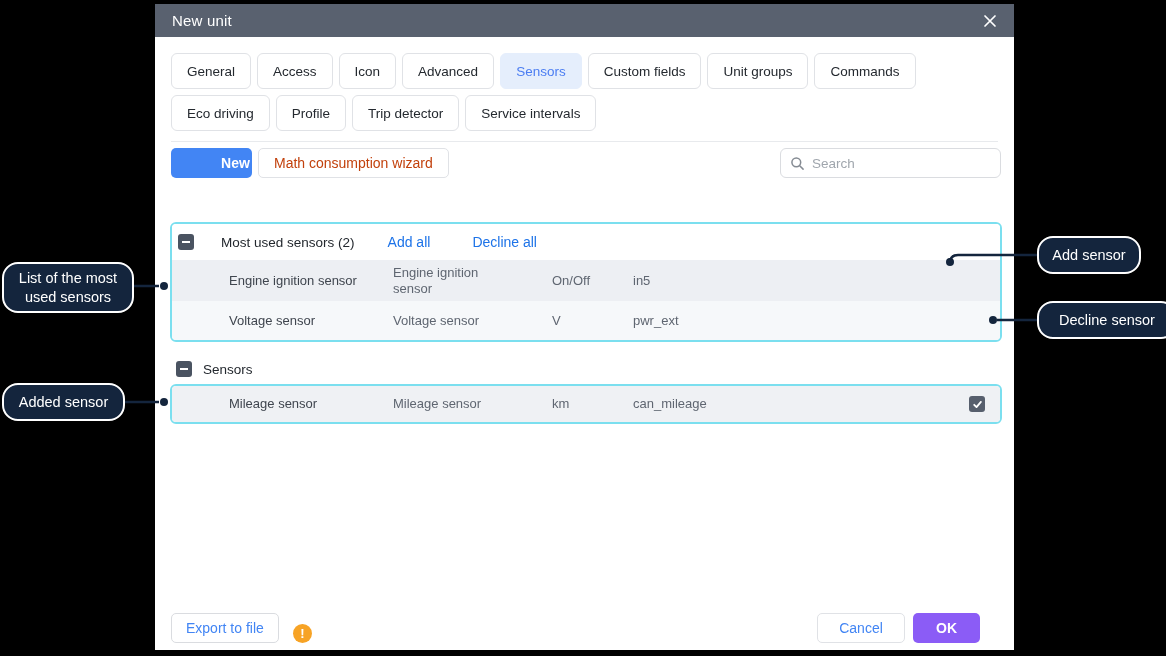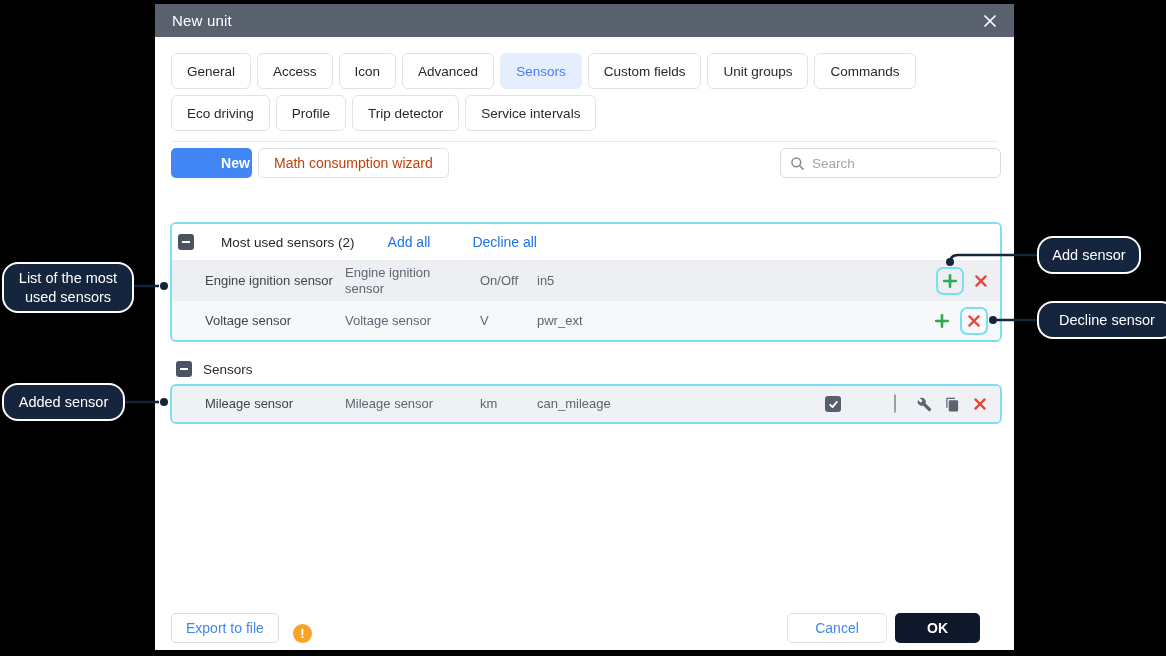--- a/index.html
+++ b/index.html
@@ -48,21 +48,21 @@
   
   .group1 { position:absolute; left:15px; top:218px; width:832px; border:2px solid #7bdfef;
             border-radius:6px; background:#fff; overflow:hidden; }
   .grp-head { height:36px; display:flex; align-items:center; background:#fff;gap:16px; }
   .collapse { width:16px; height:16px; background:#4a5361; border-radius:3px; margin-left:6px;
               display:flex; align-items:center; justify-content:center; cursor:pointer; flex:none; }
   .collapse i { display:block; width:8px; height:2px; background:#fff; }
   .grp-title { margin-left:11px; font-size:13.5px; color:#23282e; }
   .grp-link { font-size:14px; color:#1d73e8; cursor:pointer; text-decoration:none; }
   .grp-link.l1 { margin-left:17px; } .grp-link.l2 { margin-left:26px; }
-  .row { width:100%; }
+  .row { width:100%;gap:24px; }
   .row-a { height:41px; background:#edeff3; }
   .row-b { height:39px; background:#f6f8fa; }
   .cell { font-size:13px; color:#5f6671; padding-right:10px; line-height:1.2; }
   .cell.name { color:#3f454e; }
   .actions { display:flex; align-items:center; justify-content:flex-end; gap:10px;
              padding-right:12px; height:100%; }
   .hl-box { width:28px; height:28px; border:2px solid #7bdfef; border-radius:7px;
             display:flex; align-items:center; justify-content:center; cursor:pointer; flex:none; }
   .plainbtn { display:flex; align-items:center; justify-content:center; cursor:pointer; flex:none; }
 
@@ -77,22 +77,22 @@
   .chk.unchecked { background:#fff; border:1.5px solid #9aa0a6; margin-left:5px; }
 
   
   .footer { position:absolute; left:0; top:609px; width:100%; height:30px; display:flex;
             align-items:flex-end; padding:0 34px 0 16px; }
   .btn-export { padding:0 14px; background:#fff; color:#4285f4; border:1px solid #dadce0; }
   .warn { width:19px; height:19px; border-radius:50%; background:#f7a325; color:#fff;
           font-size:13px; font-weight:700; display:flex; align-items:center; justify-content:center;
           margin-left:14px; }
   .spacer { flex:1; }
-  .btn-cancel { width:100px; background:#fff; color:#4285f4; border:1px solid #e0e2e6; }
-  .btn-ok { width:85px; background:#0f172a; color:#fff; border:none; font-weight:600; margin-left:8px; }
+  .btn-cancel { width:88px; background:#fff; color:#4285f4; border:1px solid #e0e2e6; }
+  .btn-ok { width:67px; background:#8b5cf6; color:#fff; border:none; font-weight:600; margin-left:8px; }
 
   
   .callout { position:absolute; background:#14253d; border:2px solid #fff; border-radius:16px;
              color:#fff; font-size:14.5px; display:flex; align-items:center; justify-content:center;
              text-align:center; line-height:1.25; z-index:6; padding:2px 6px; }
   .co-list    { left:2px;    top:262px; width:132px; height:51px; }
   .co-added   { left:2px;    top:383px; width:123px; height:38px;text-align:right; }
   .co-add     { left:1037px; top:236px; width:104px; height:38px; }
   .co-decline { left:1037px; top:301px; width:140px; height:38px; }
   .overlay { position:absolute; left:0; top:0; width:1166px; height:656px; z-index:5;

